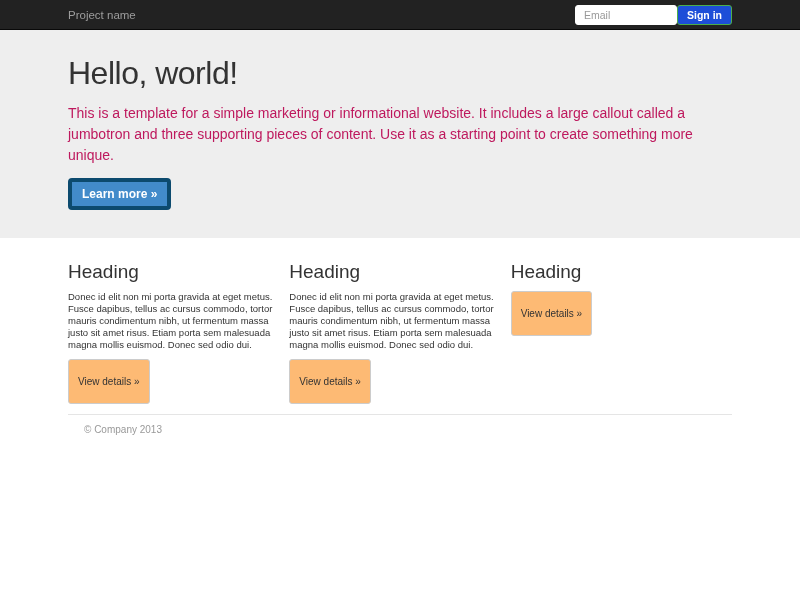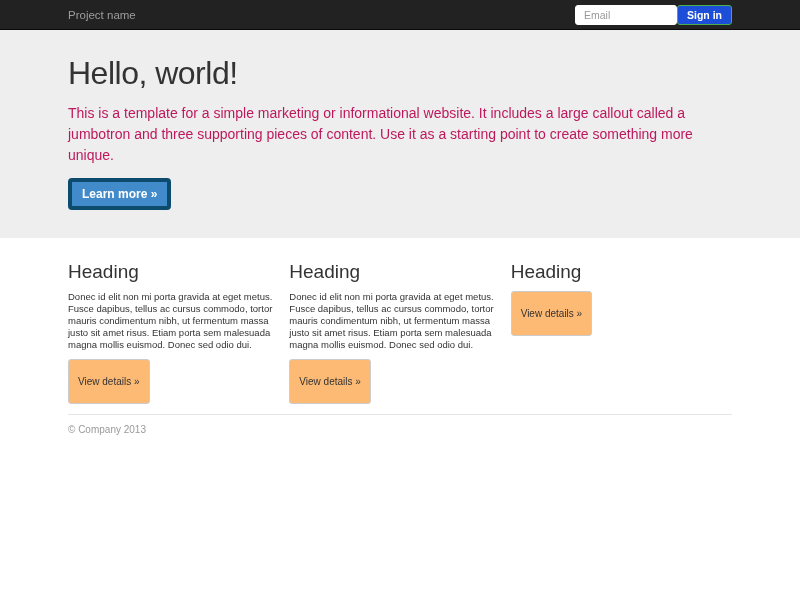--- a/index.html
+++ b/index.html
@@ -135,21 +135,21 @@
   }
 
   
   .footer { margin-top: 10px; }
   .footer hr {
     border: none;
     border-top: 1px solid #e5e5e5;
     margin: 0;
   }
   .footer p {
-    margin: 9px 0 0;
+    margin: 9px 16px 0;
     font-size: 10px;
     color: #999999;
   }
 </style>
 </head>
 <body>
 
 <nav class="navbar">
   <div class="container">
     <a class="navbar-brand">Project name</a>

